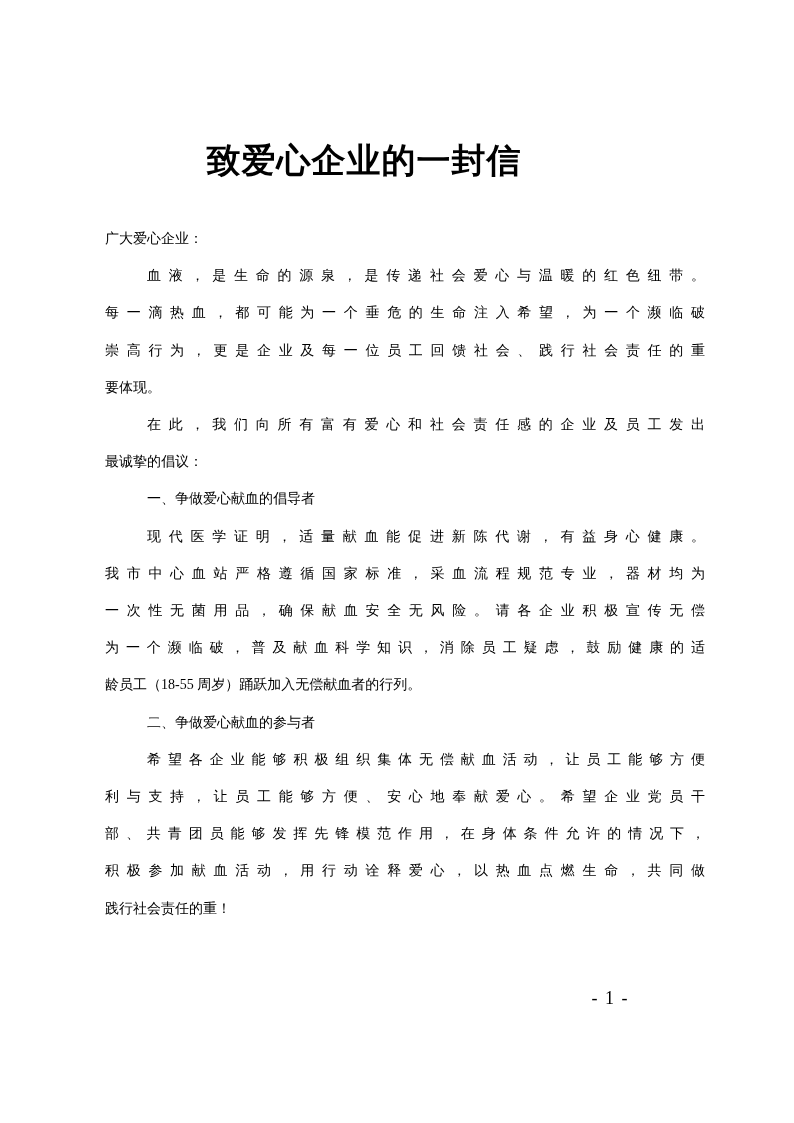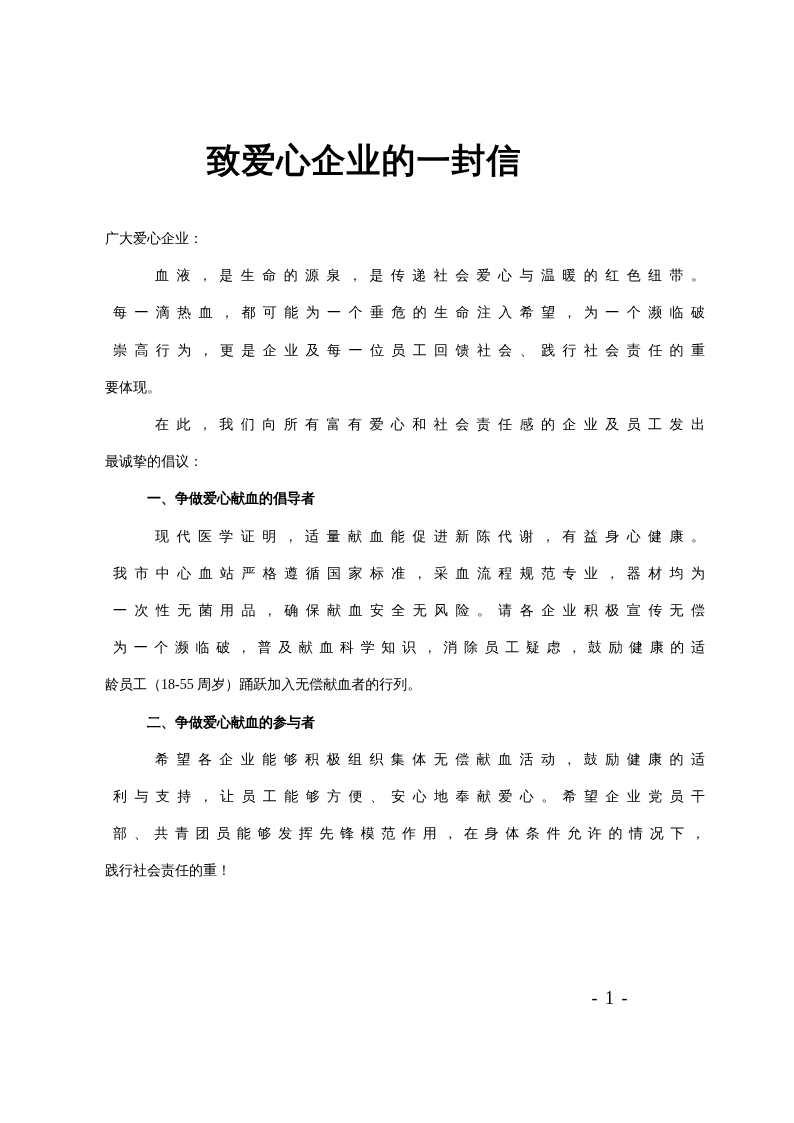--- a/index.html
+++ b/index.html
@@ -33,28 +33,27 @@
     font-size: 14px;
     line-height: 37.2px;
   }
   .line {
     text-align: left;
     white-space: normal;
   }
   .jl {
     text-align: justify;
     text-align-last: justify;
-    margin-left: 8px;
   }
   .indent {
     text-indent: 42px;
   }
   .heading {
     font-family: "Liberation Sans", "DejaVu Sans", sans-serif;
-    font-weight: bold;
+    font-weight: normal;
     text-align: center;
     text-align-last: left;
   }
   .page-number {
     position: absolute;
     top: 988px;
     right: 99px;
     font-size: 18px;
     letter-spacing: 1.5px;
     font-family: "Liberation Serif", "DejaVu Serif", serif;
@@ -75,21 +74,22 @@
     <div class="line">要体现。</div>
     <div class="line jl indent">在此，我们向所有富有爱心和社会责任感的企业及员工发出</div>
     <div class="line">最诚挚的倡议：</div>
     <div class="line heading indent">一、争做爱心献血的倡导者</div>
     <div class="line jl indent">现代医学证明，适量献血能促进新陈代谢，有益身心健康。</div>
     <div class="line jl">我市中心血站严格遵循国家标准，采血流程规范专业，器材均为</div>
     <div class="line jl">一次性无菌用品，确保献血安全无风险。请各企业积极宣传无偿</div>
     <div class="line jl">为一个濒临破，普及献血科学知识，消除员工疑虑，鼓励健康的适</div>
     <div class="line">龄员工（18-55 周岁）踊跃加入无偿献血者的行列。</div>
     <div class="line heading indent">二、争做爱心献血的参与者</div>
-    <div class="line jl indent">希望各企业能够积极组织集体无偿献血活动，鼓励健康的适</div>
+    <div class="line jl indent">希望各企业能够积极组织集体无偿献血活动，让员工能够方便</div>
     <div class="line jl">利与支持，让员工能够方便、安心地奉献爱心。希望企业党员干</div>
     <div class="line jl">部、共青团员能够发挥先锋模范作用，在身体条件允许的情况下，</div>
+    <div class="line jl">积极参加献血活动，用行动诠释爱心，以热血点燃生命，共同做</div>
     <div class="line">践行社会责任的重！</div>
   </div>
 
   <div class="page-number">- 1 -</div>
 
 </div>
 
 </body></html>

